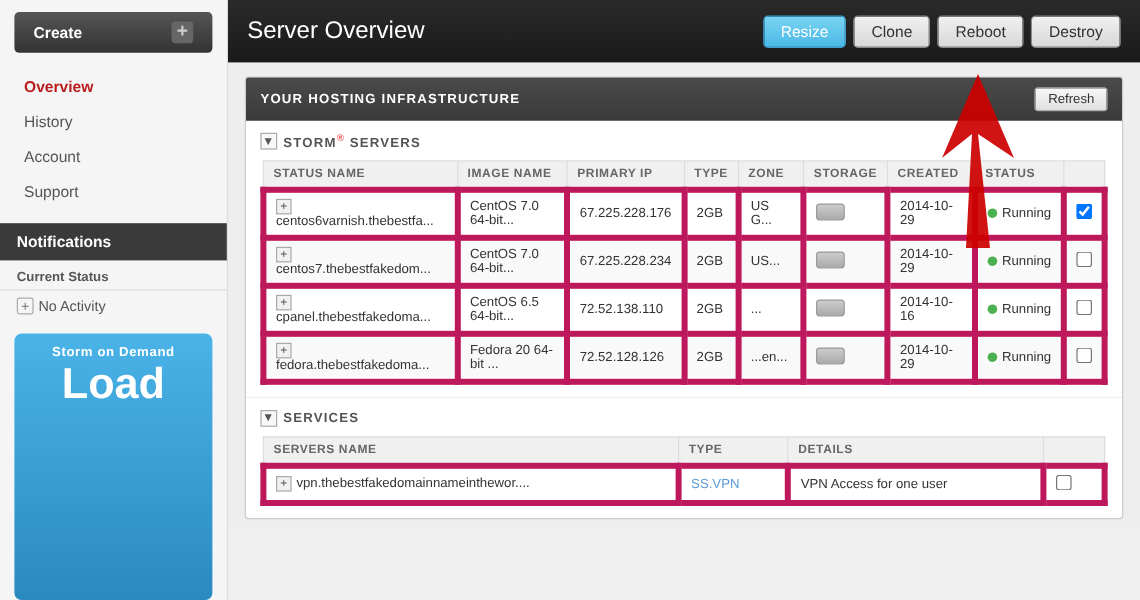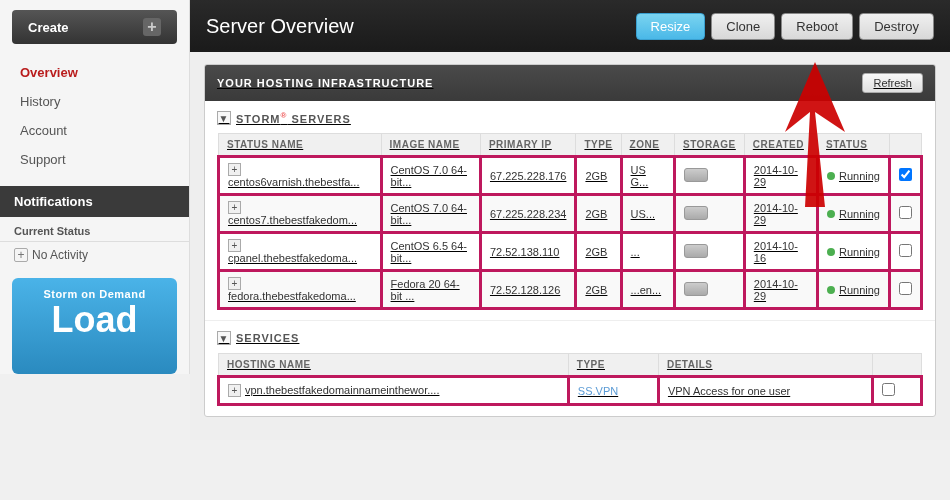--- a/index.html
+++ b/index.html
@@ -6,21 +6,21 @@
     body { font-family: Arial, sans-serif; font-size: 12px; background: #f0f0f0; width: 950px; height: 500px; overflow: hidden; display: flex; }
 
     
     .sidebar {
       width: 190px;
       min-width: 190px;
       background: #f5f5f5;
       border-right: 1px solid #ddd;
       display: flex;
       flex-direction: column;
-      height: 374px;
+      height: 500px;
     }
     .sidebar-create-btn {
       background: linear-gradient(to bottom, #555, #333);
       color: #fff;
       border: none;
       padding: 8px 16px;
       cursor: pointer;
       display: flex;
       align-items: center;
       justify-content: space-between;
@@ -168,21 +168,20 @@
       overflow-y: auto;
       position: relative;
     }
 
     
     .infra-box {
       background: #fff;
       border: 1px solid #ccc;
       border-radius: 3px;
       margin-bottom: 12px;
-      text-decoration: underline;
     }
     .infra-header {
       background: linear-gradient(to bottom, #4a4a4a, #3a3a3a);
       color: #fff;
       padding: 8px 12px;
       font-size: 11px;
       font-weight: bold;
       letter-spacing: 1px;
       display: flex;
       align-items: center;
@@ -244,21 +243,21 @@
       font-size: 10px;
     }
     .data-table tbody tr {
       border-bottom: 1px solid #eee;
     }
     .data-table tbody tr:nth-child(even) {
       background: #f9f9f9;
     }
     .data-table tbody td {
       padding: 5px 8px;
-      border: 3px solid #be185d;
+      border: 5px solid #be185d;
       color: #333;
       vertical-align: middle;
     }
     .status-running {
       display: flex;
       align-items: center;
       gap: 4px;
     }
     .status-dot {
       width: 8px;
@@ -463,21 +462,21 @@
       </div>
 
       <div class="services-section">
         <div class="section-title">
           <span class="toggle-box">▼</span>
           <span>SERVICES</span>
         </div>
         <table class="data-table">
           <thead>
             <tr>
-              <th>HOSTING NAME</th>
+              <th>SERVERS NAME</th>
               <th>TYPE</th>
               <th>DETAILS</th>
               <th></th>
             </tr>
           </thead>
           <tbody>
             <tr>
               <td><span class="row-expand">+</span><span>vpn.thebestfakedomainnameinthewor....</span></td>
               <td style="color:#5b9bd5;"><span>SS.VPN</span></td>
               <td>VPN Access for one user</td>

